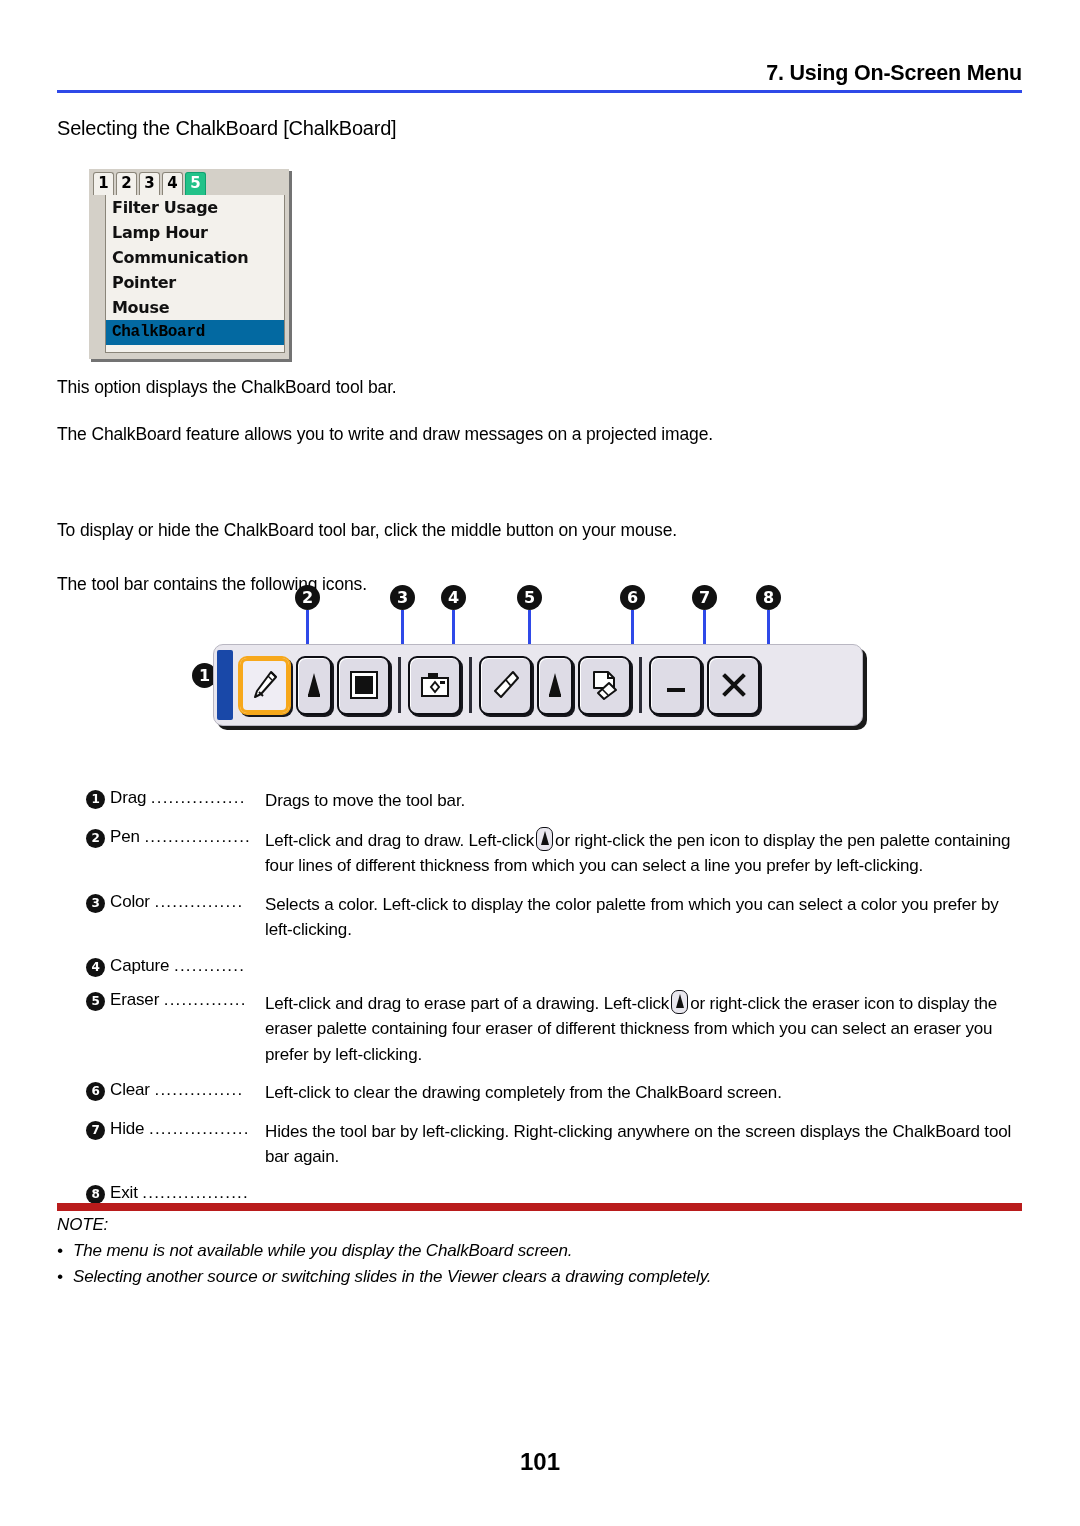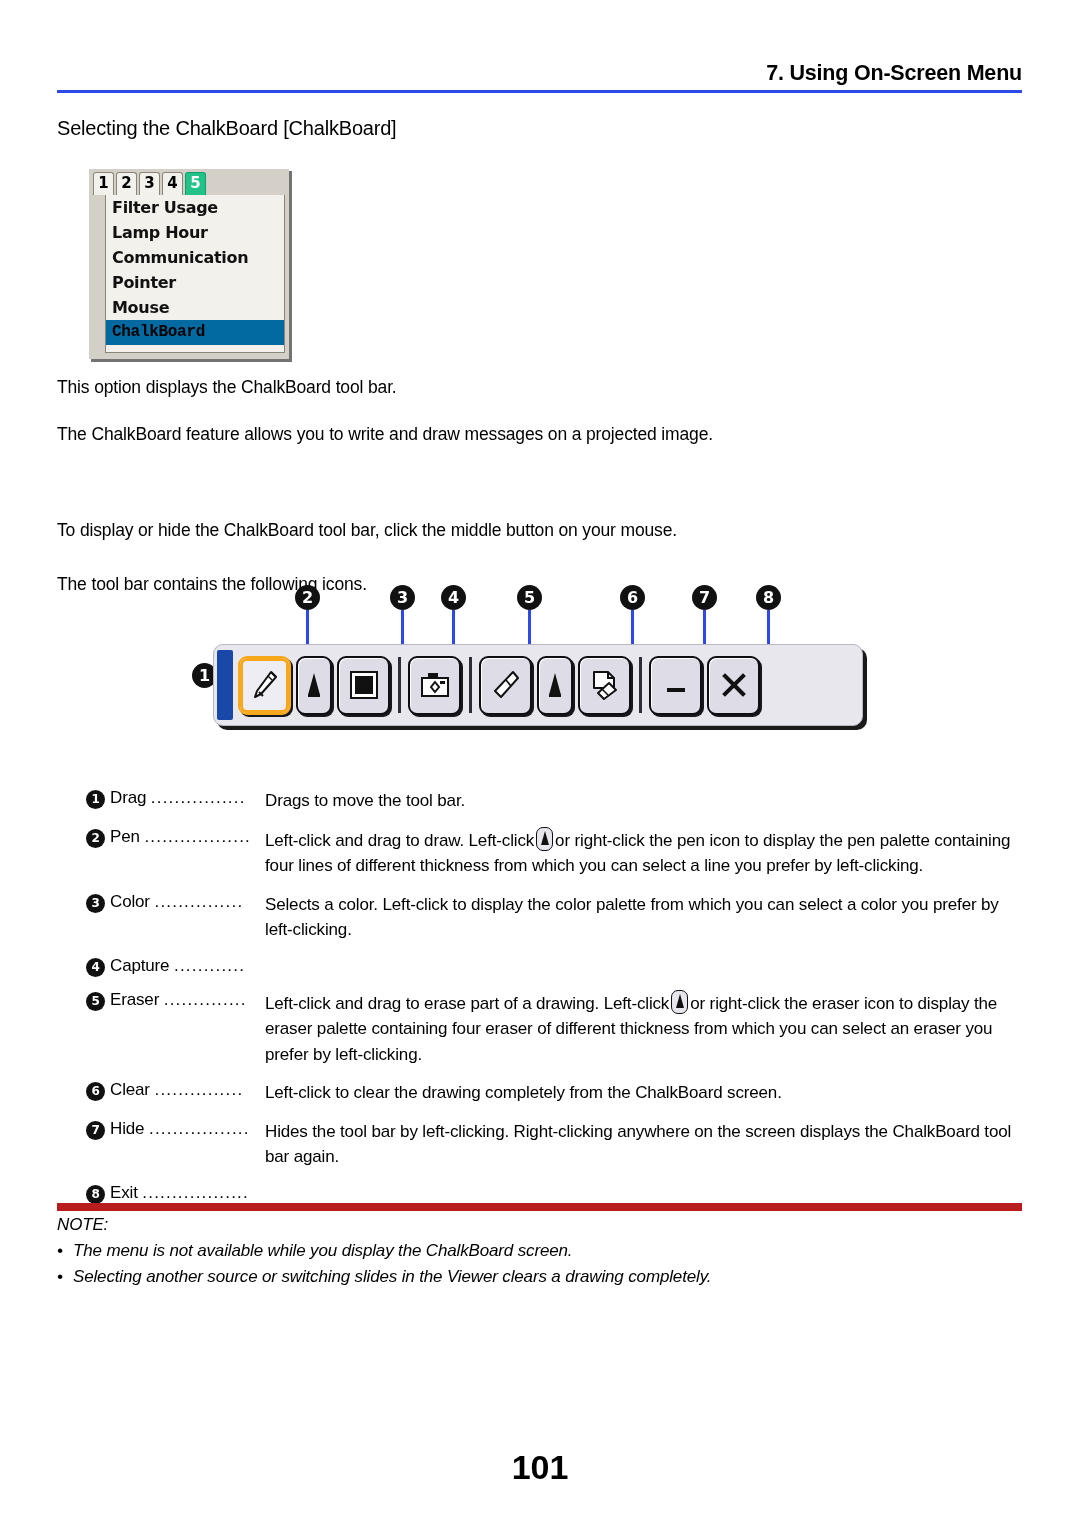--- a/index.html
+++ b/index.html
@@ -315,21 +315,21 @@
     width: 16px;
   }
 
   
   .page-number {
     position: absolute;
     left: 0;
     right: 0;
     top: 1448px;
     text-align: center;
-    font-size: 34px;
+    font-size: 24px;
     font-weight: bold;
   }
 </style>
 </head>
 <body>
 
 <div class="page">
 
   <div class="header">
     <div class="header-title">7. Using On-Screen Menu</div>

